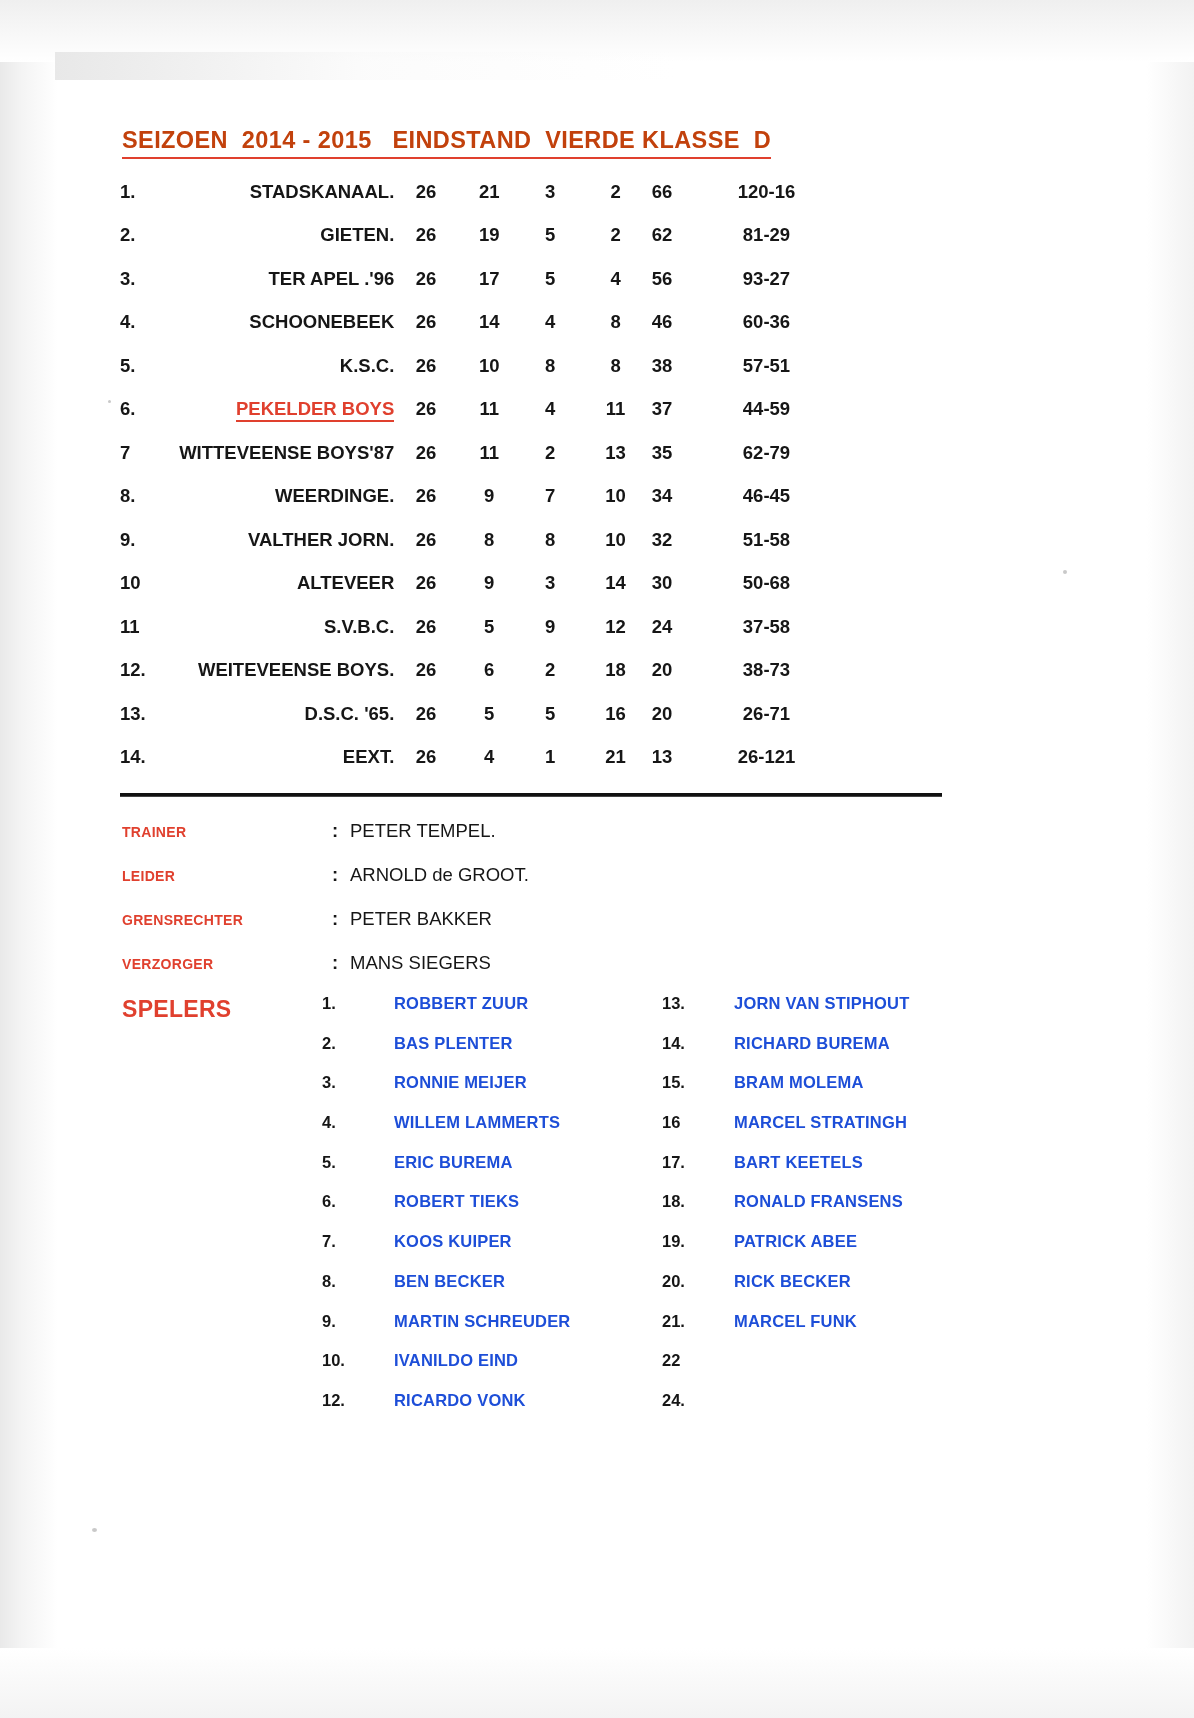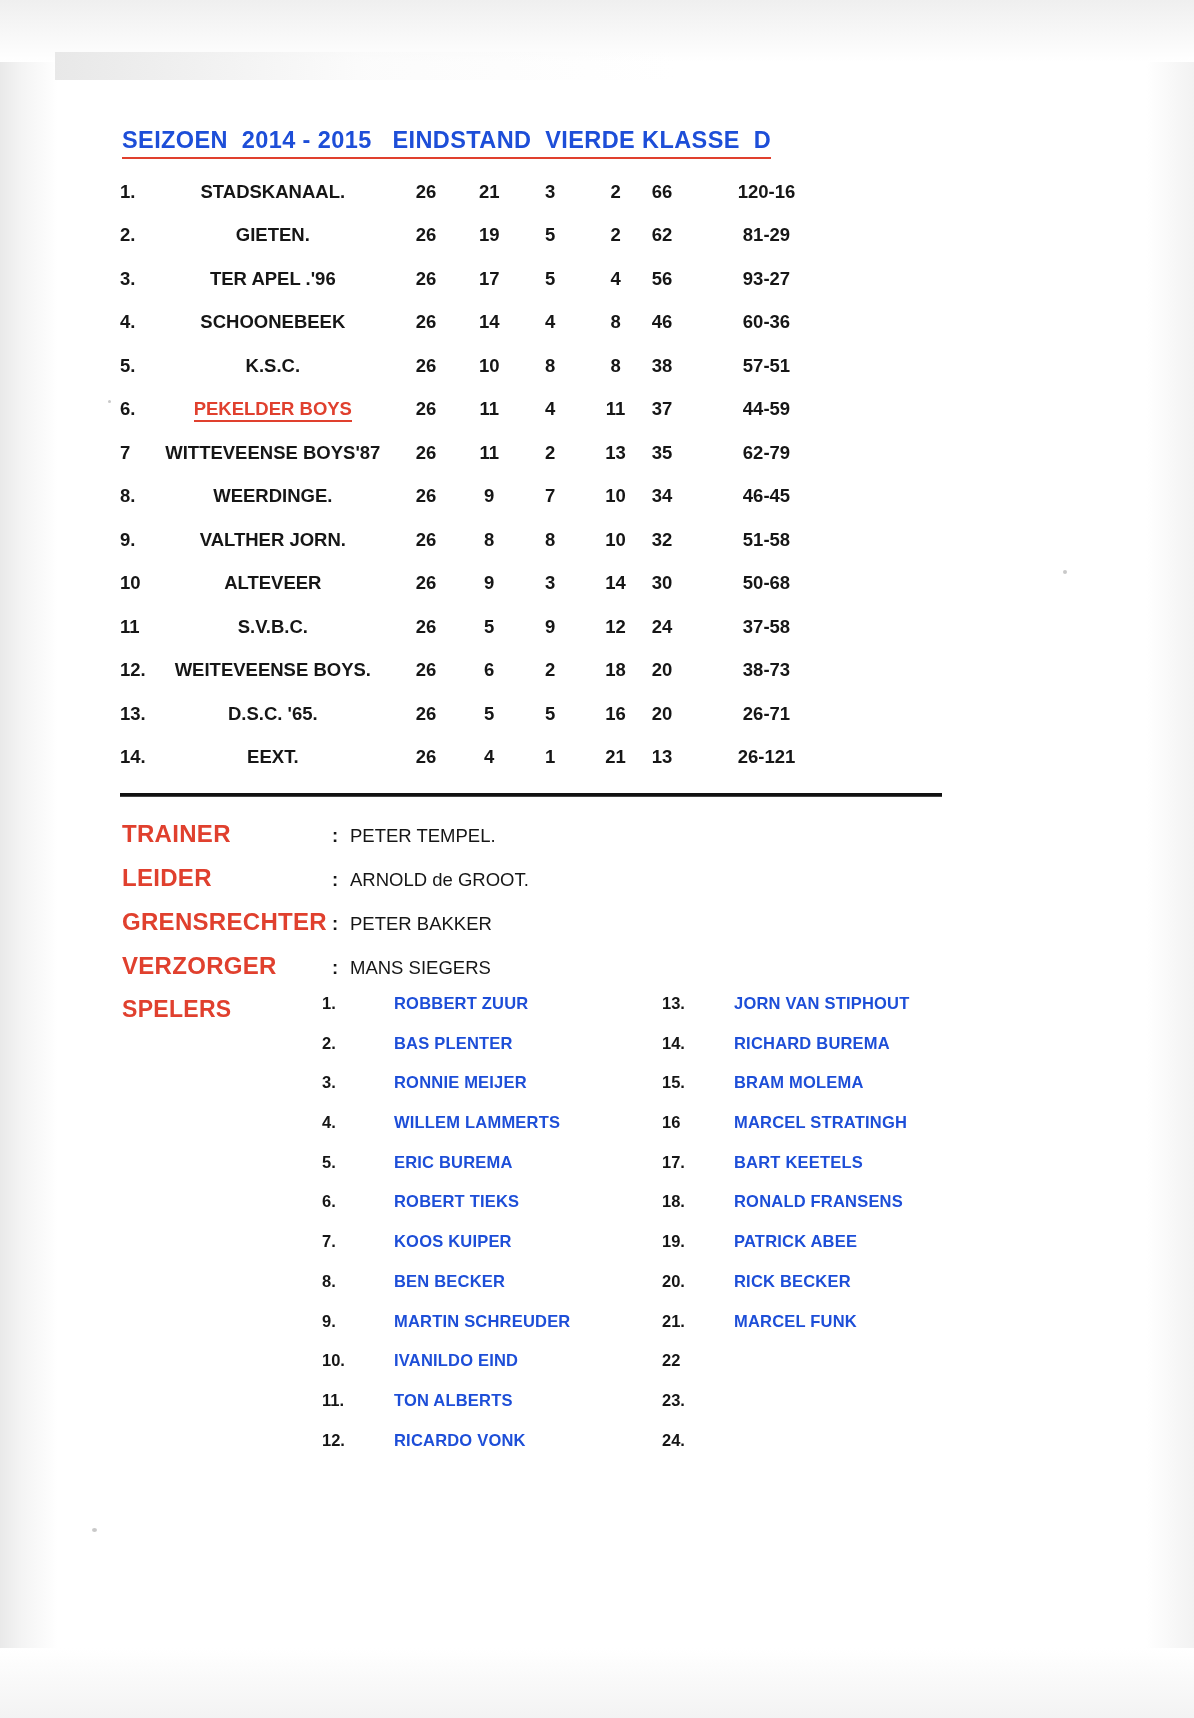--- a/index.html
+++ b/index.html
@@ -50,21 +50,21 @@
     height: 1718px;
   }
 
   
   .doc-title {
     position: absolute;
     left: 122px;
     top: 128px;
     font-size: 23.5px;
     font-weight: bold;
-    color: #1d4ed8;
+    color: #c2410c;
     letter-spacing: .4px;
     white-space: pre;
     border-bottom: 2.5px solid #e0402e;
     padding-bottom: 3px;
     line-height: 1.1;
   }
 
   
   .standings {
     position: absolute;
@@ -76,21 +76,21 @@
   .standings td {
     font-size: 18.5px;
     font-weight: bold;
     color: #161616;
     padding: 0;
     height: 43.5px;
     vertical-align: middle;
     white-space: nowrap;
   }
   td.c-pos   { width: 32px; text-align: left; padding-left: 2px; }
-  td.c-team  { width: 246px; text-align: center; }
+  td.c-team  { width: 246px; text-align: right; }
   td.c-played{ width: 68px; text-align: center; }
   td.c-won   { width: 68px; text-align: center; }
   td.c-drawn { width: 64px; text-align: center; }
   td.c-lost  { width: 78px; text-align: center; }
   td.c-points{ width: 68px; text-align: left; }
   td.c-goals { width: 108px; text-align: center; }
 
   tr.row-highlight td.c-team span.team-name {
     color: #e0402e;
     border-bottom: 2px solid #e0402e;
@@ -115,21 +115,21 @@
     top: 820px;
     width: 700px;
   }
   .staff-row {
     display: flex;
     align-items: baseline;
     height: 44px;
   }
   .staff-label {
     width: 210px;
-    font-size: 24px;
+    font-size: 14px;
     font-weight: bold;
     color: #e0402e;
     letter-spacing: .3px;
   }
   .staff-colon {
     width: 18px;
     font-size: 18.5px;
     font-weight: bold;
     color: #161616;
   }
@@ -464,30 +464,20 @@
         <div class="p-num">10.</div>
         <div class="p-name">IVANILDO EIND</div>
       </div>
       <div class="pcol pcol-right">
         <div class="p-num">22</div>
         <div class="p-name"></div>
       </div>
     </div>
       <div class="player-line">
       <div class="pcol pcol-left">
-        <div class="p-num">11.</div>
-        <div class="p-name">TON ALBERTS</div>
-      </div>
-      <div class="pcol pcol-right">
-        <div class="p-num">23.</div>
-        <div class="p-name"></div>
-      </div>
-    </div>
-      <div class="player-line">
-      <div class="pcol pcol-left">
         <div class="p-num">12.</div>
         <div class="p-name">RICARDO VONK</div>
       </div>
       <div class="pcol pcol-right">
         <div class="p-num">24.</div>
         <div class="p-name"></div>
       </div>
     </div>
     </div>
 

